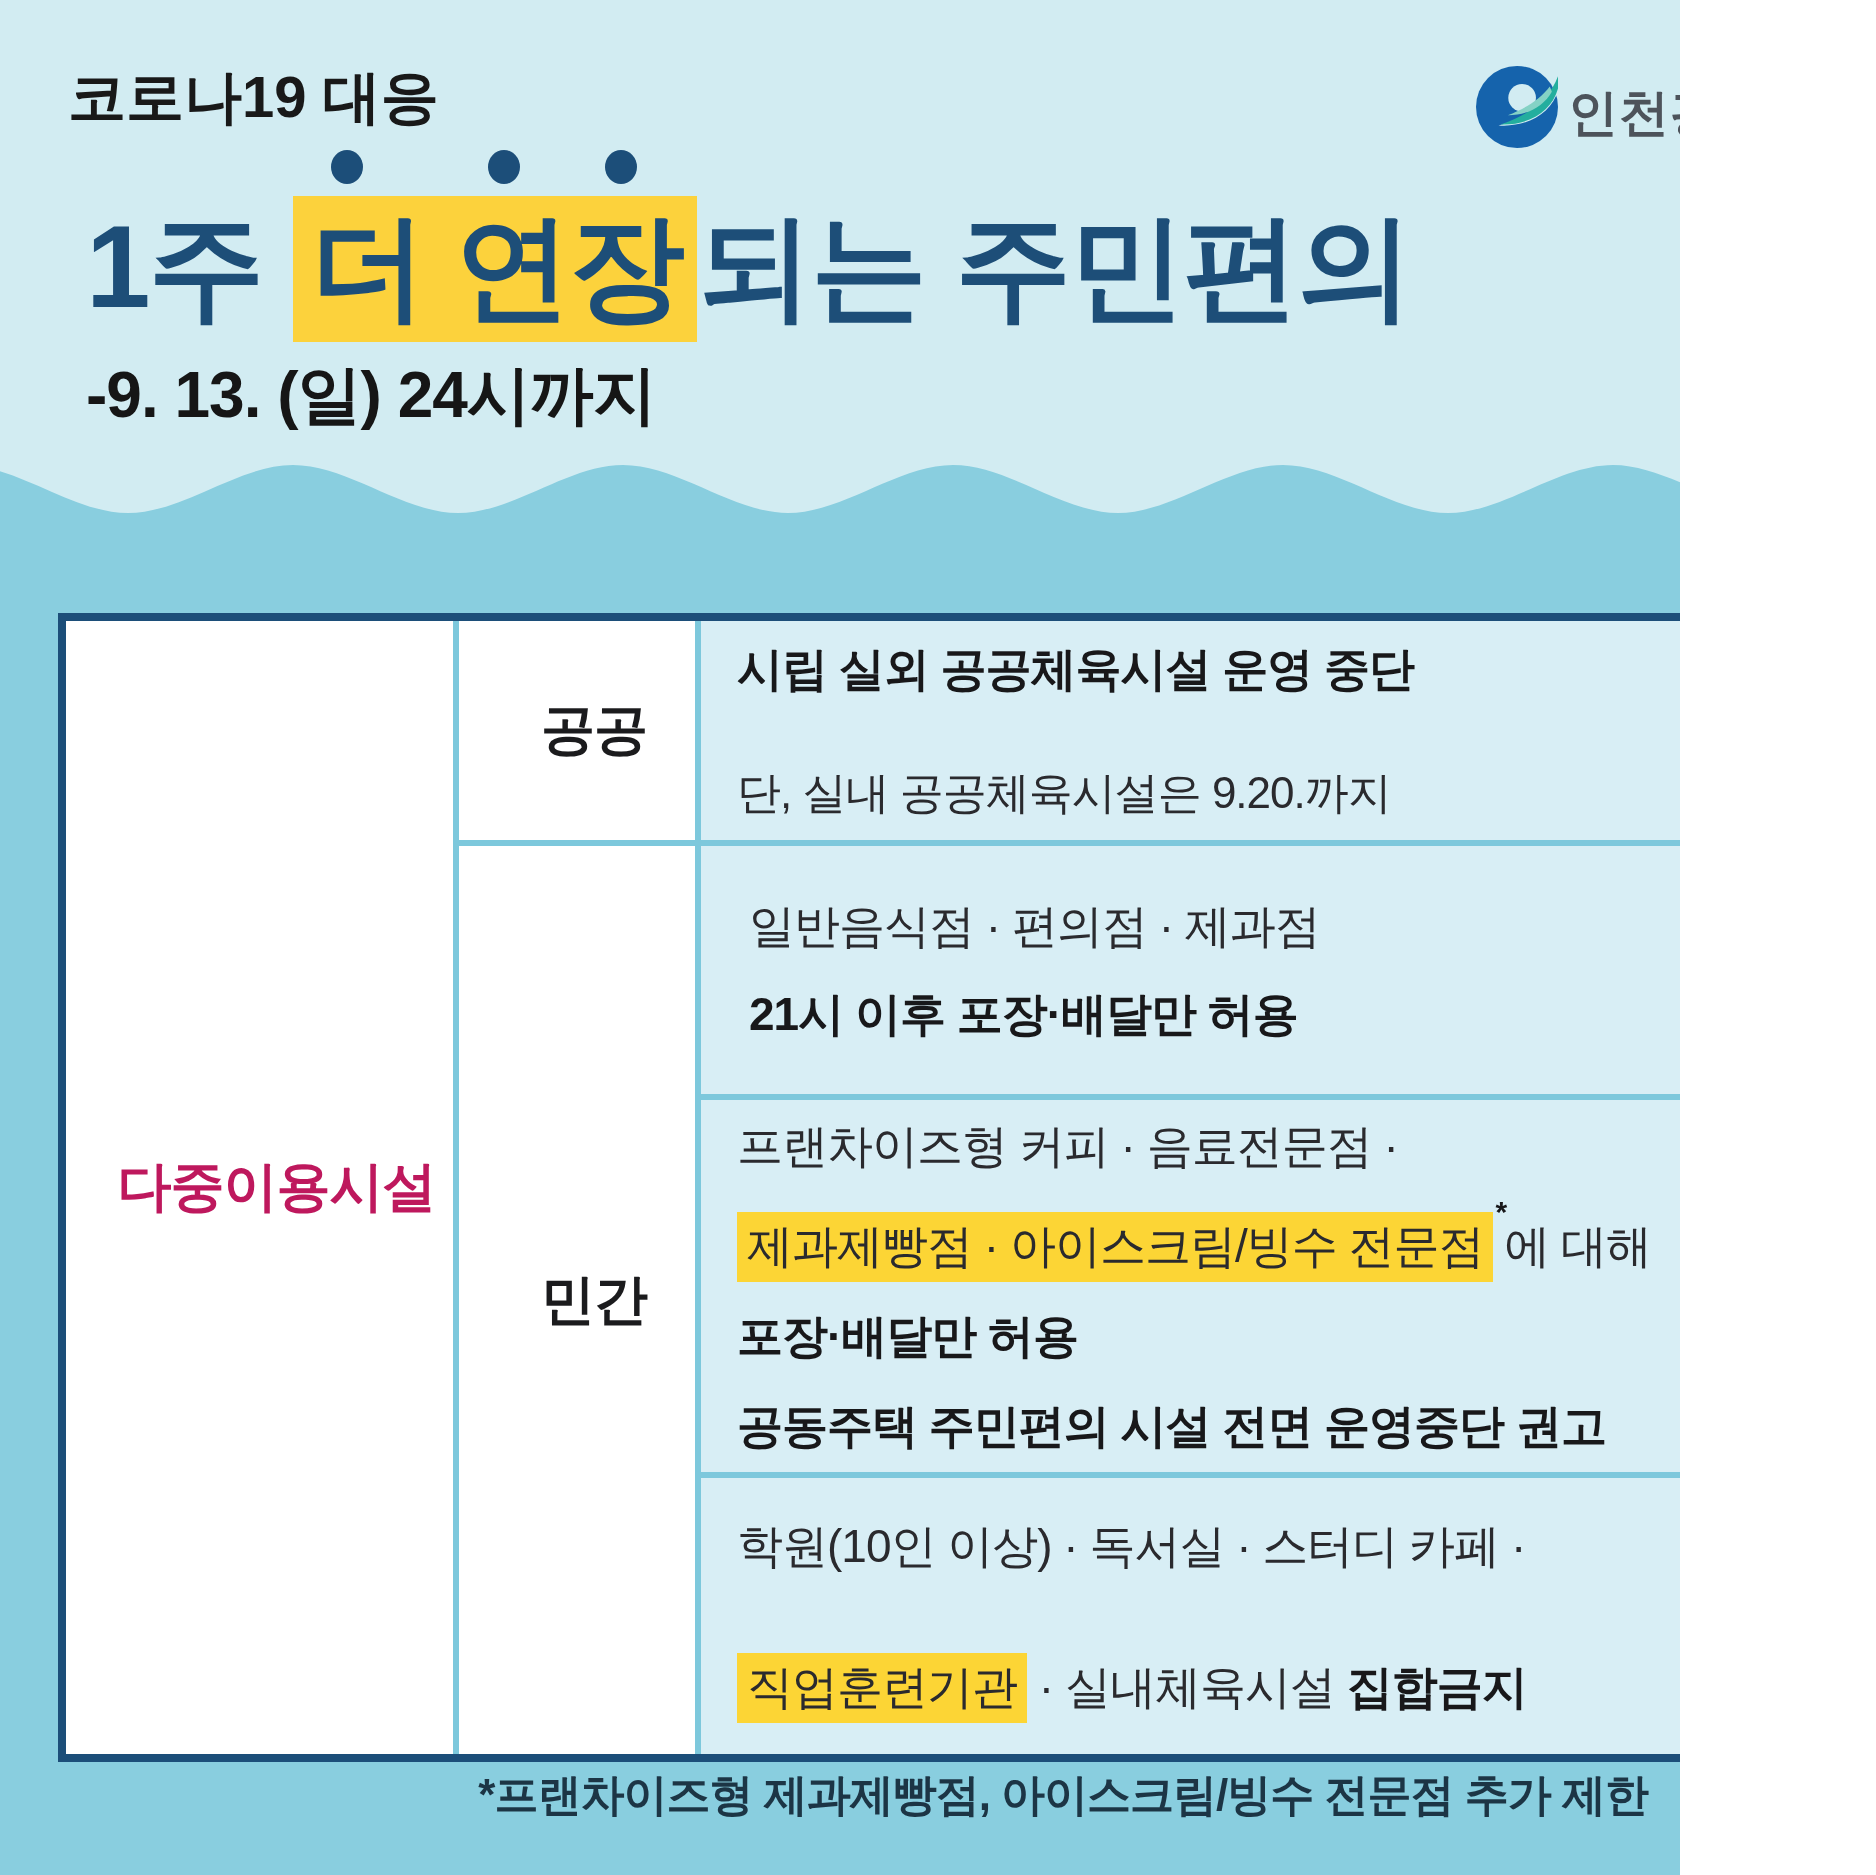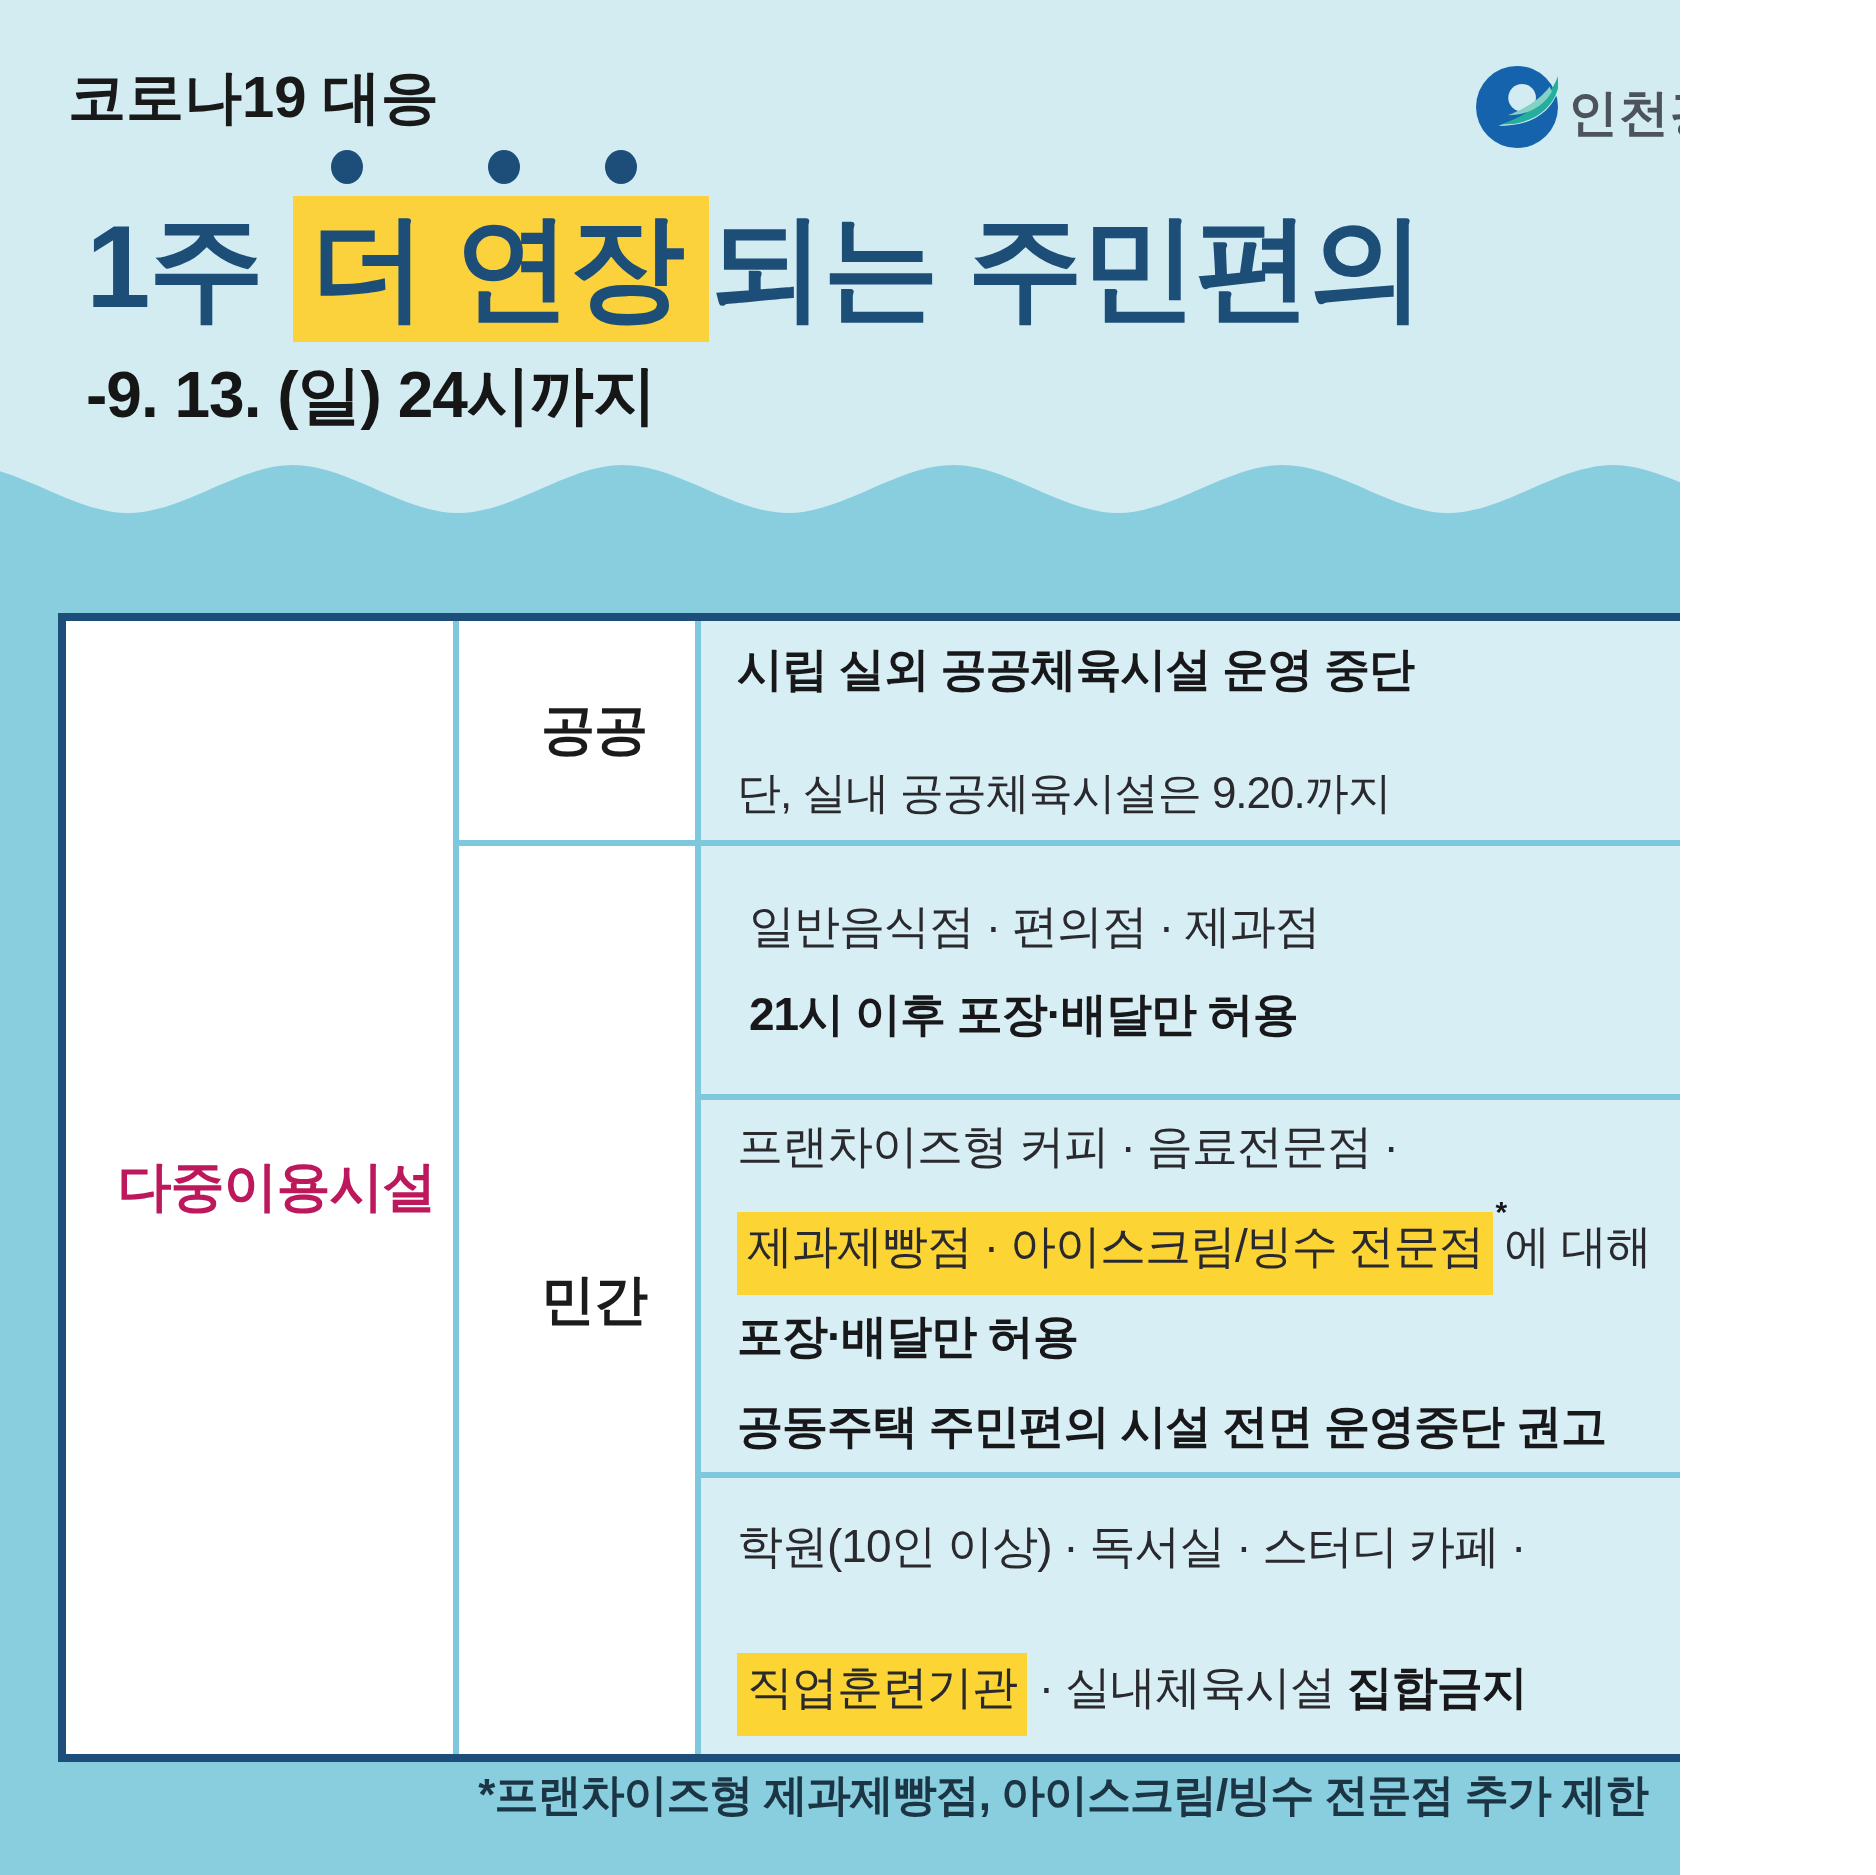--- a/index.html
+++ b/index.html
@@ -31,21 +31,21 @@
     position:absolute;width:32px;height:34px;border-radius:50%;
     background:#1c4e79;top:150px;
   }
   .dot.d1{left:331px;} .dot.d2{left:488px;} .dot.d3{left:605px;}
   .main-title{
     position:absolute;left:86px;top:196px;
     font-size:116px;font-weight:900;color:#1d4e78;
     letter-spacing:-2px;line-height:142px;white-space:nowrap;
   }
   .main-title .hl{
-    background:#fcd23c;padding:6px 26px 10px 18px;
+    background:#fcd23c;padding:6px 14px 10px 18px;
   }
   .subtitle{
     position:absolute;left:86px;top:356px;
     font-size:64px;font-weight:900;color:#161616;
     letter-spacing:-1px;line-height:78px;white-space:nowrap;
   }
   
   .logo{position:absolute;left:1476px;top:66px;width:340px;height:84px;}
   .logo svg{position:absolute;left:0;top:0;width:82px;height:82px;}
   .logo .logo-text{
@@ -81,21 +81,21 @@
   .sector-label{font-size:54px;font-weight:800;color:#1b1b1d;letter-spacing:-1px;}
   .tl{font-size:46px;letter-spacing:-1px;color:#242428;white-space:nowrap;}
   .t-bold{font-weight:800;color:#18181a;}
   .t-reg{font-weight:500;color:#2a2a2e;}
   .c-r1 .tl{line-height:76px;}
   .c-r1 .tl.t-reg{font-size:44px;}
   .c-r2 .tl{line-height:88px;}
   .c-r3 .tl{line-height:90px;}
   .c-r4 .tl{line-height:94px;}
   .mark{
-    background:#fcd535;padding:8px 10px 23px 10px;
+    background:#fcd535;padding:8px 10px 10px 10px;
   }
   sup.star{
     font-size:30px;font-weight:800;color:#18181a;
     position:relative;top:-24px;left:2px;
   }
   
   .footnote{
     position:absolute;right:32px;top:1766px;
     font-size:44px;font-weight:600;color:#1c3545;
     letter-spacing:-1px;white-space:nowrap;

